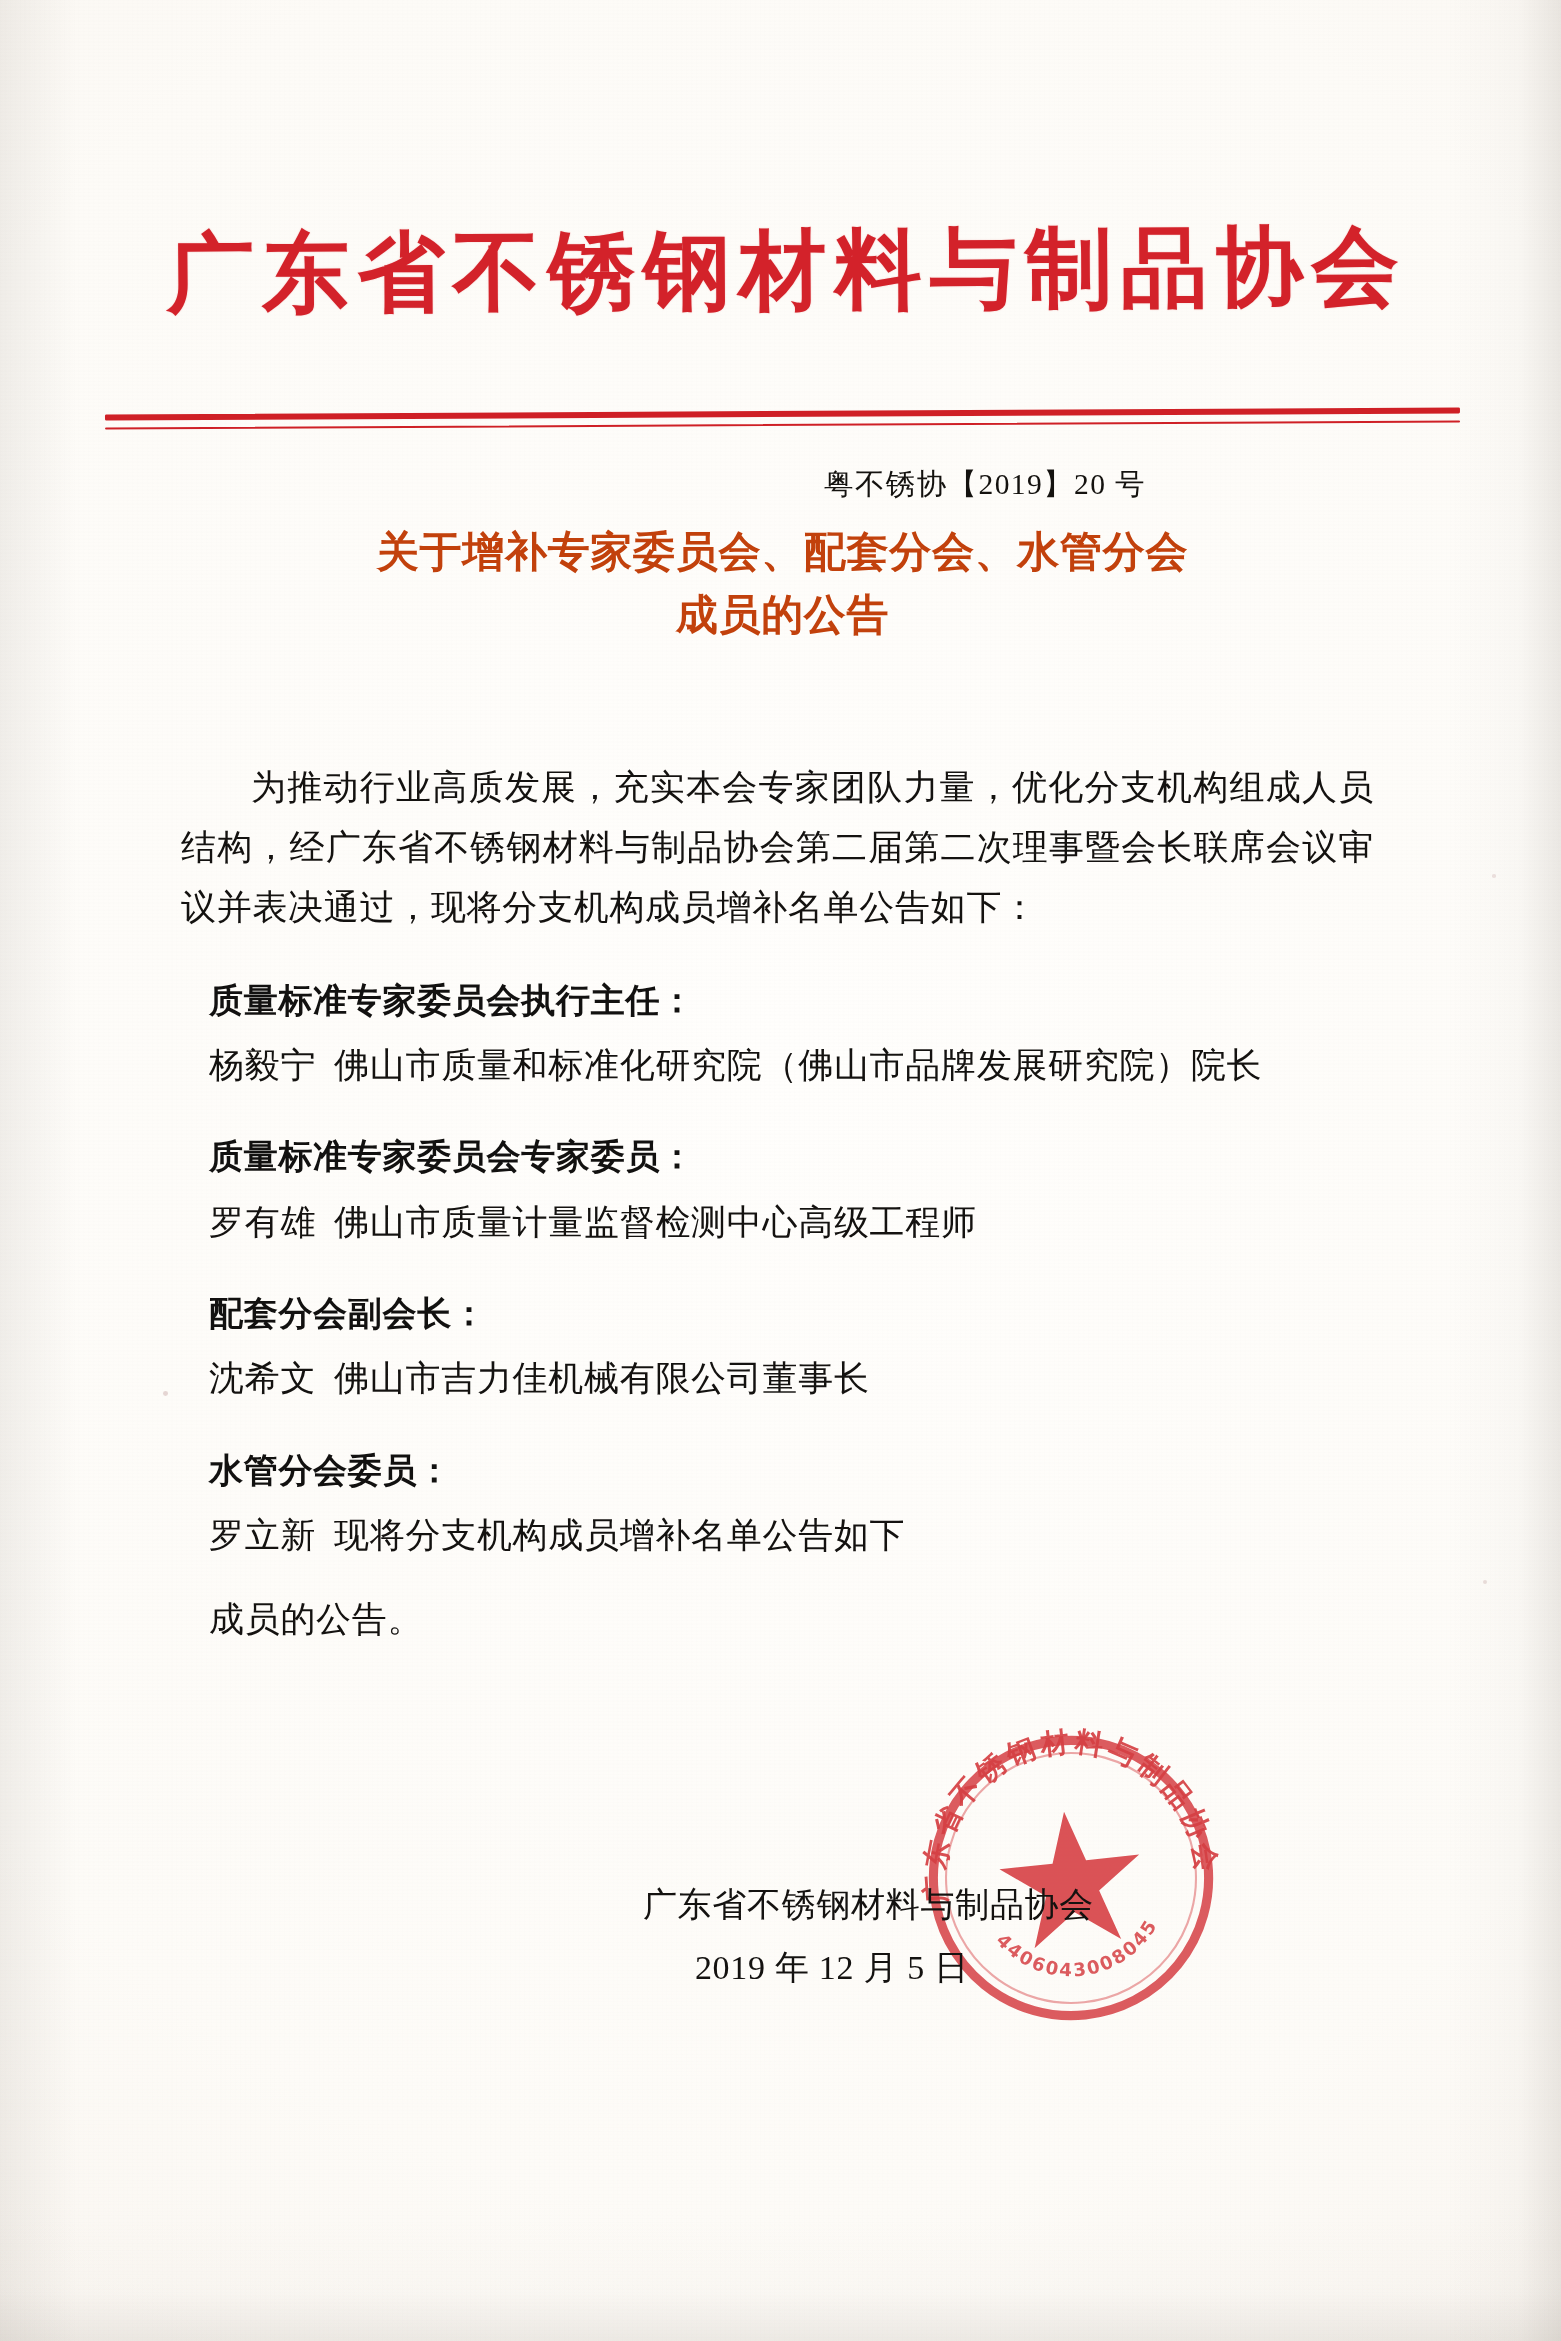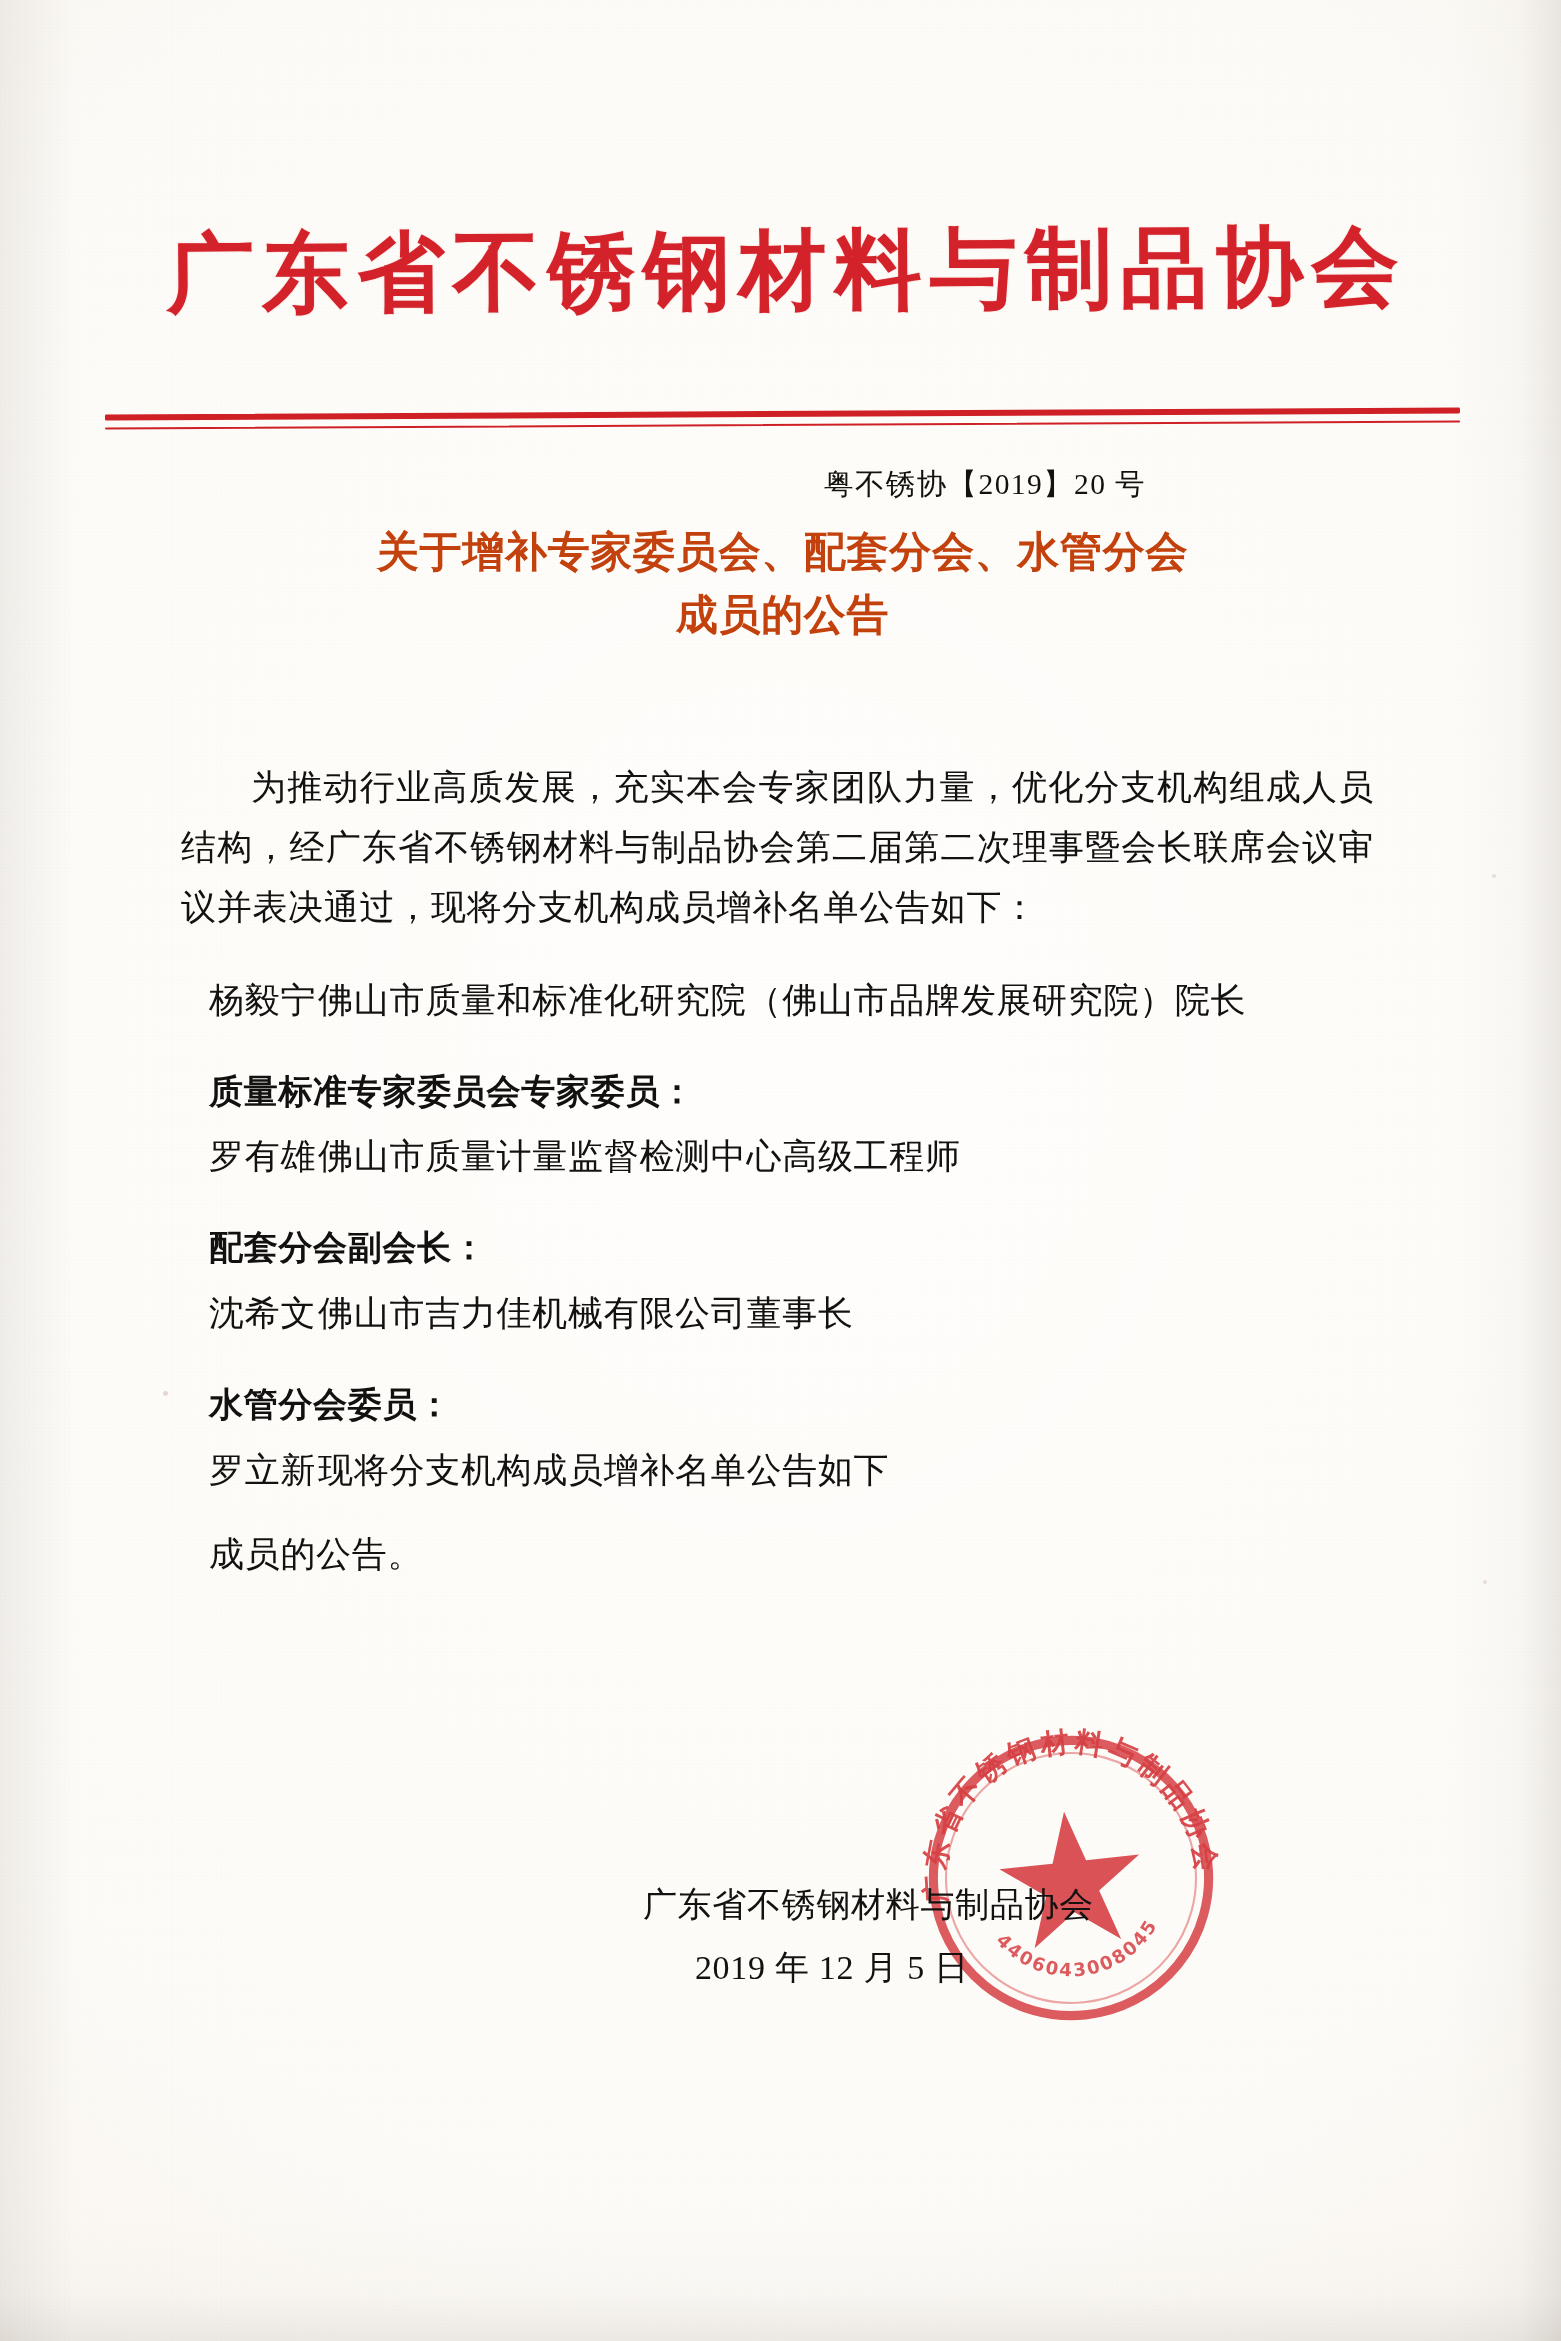--- a/index.html
+++ b/index.html
@@ -148,21 +148,21 @@
     letter-spacing: 0.7px;
     color: #121110;
   }
   .section-entry {
     margin: 0 0 4.2px 0;
     padding-left: 28px;
     text-align: justify;
     font-size: 35px;
   }
   .section-entry .name {
-    margin-right: 2px;
+    margin-right: 18px;
   }
   .closing {
     margin-top: 24px;
     padding-left: 28px;
     font-size: 35px;
   }
 
   
   .signature {
     position: absolute;
@@ -220,20 +220,21 @@
   <div class="doc-title">
     <span>关于增补专家委员会、配套分会、水管分会</span>
     <span class="line2">成员的公告</span>
   </div>
 
   <div class="body-block">
 
     <p class="para">为推动行业高质发展，充实本会专家团队力量，优化分支机构组成人员结构，经广东省不锈钢材料与制品协会第二届第二次理事暨会长联席会议审议并表决通过，现将分支机构成员增补名单公告如下：</p>
 
     <div class="section">
+      <div class="section-head">质量标准专家委员会执行主任：</div>
       <p class="section-entry">
         <span class="name">杨毅宁</span><span>佛山市质量和标准化研究院（佛山市品牌发展研究院）院长</span>
       </p>
     </div>
 
     <div class="section">
       <div class="section-head">质量标准专家委员会专家委员：</div>
       <p class="section-entry">
         <span class="name">罗有雄</span><span>佛山市质量计量监督检测中心高级工程师</span>
       </p>

